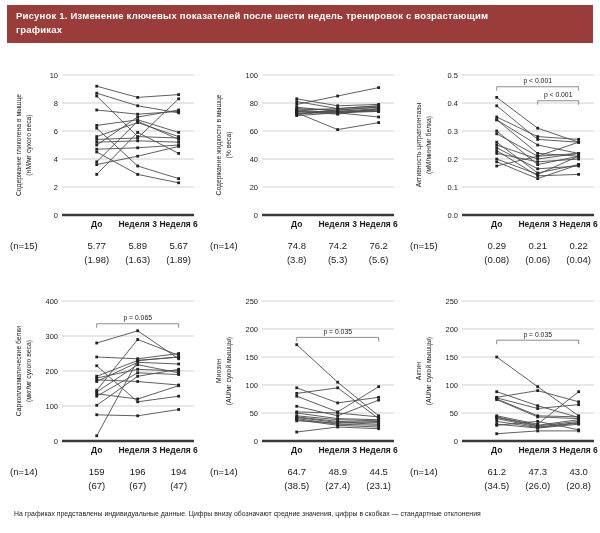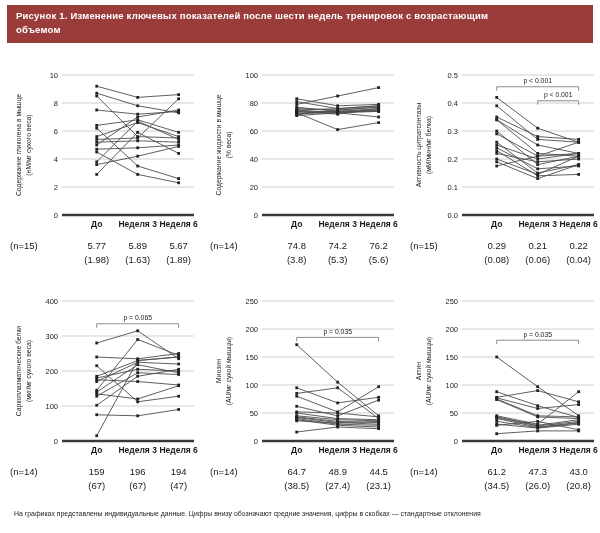--- a/index.html
+++ b/index.html
@@ -9,21 +9,21 @@
   .grid{display:grid;grid-template-columns:repeat(3,200px);margin-top:22px;row-gap:14px}
   .panel{width:200px;height:212px}
   svg text{font-family:"Liberation Sans","DejaVu Sans",sans-serif;fill:#1a1a1a}
   .footnote{font-size:6.9px;color:#222;margin:7px 10px 0 14px}
 </style>
 </head>
 <body>
 
 <div class="banner">
   <div>Рисунок 1. Изменение ключевых показателей после шести недель тренировок с возрастающим</div>
-  <div>объемом</div>
+  <div>графиках</div>
 </div>
 
 <div class="grid" id="grid">
     <div class="panel"><svg viewBox="0 0 200 212" width="200" height="212">
         <line x1="62" y1="150" x2="194" y2="150" stroke="#3a3a3a" stroke-width="2.6"></line>
         <text x="58" y="152.5" text-anchor="end" font-size="7.5" fill="#1a1a1a">0</text>
         <line x1="62" y1="122" x2="194" y2="122" stroke="#c9c9c9" stroke-width="0.9"></line>
         <text x="58" y="124.5" text-anchor="end" font-size="7.5" fill="#1a1a1a">2</text>
         <line x1="62" y1="94" x2="194" y2="94" stroke="#c9c9c9" stroke-width="0.9"></line>
         <text x="58" y="96.5" text-anchor="end" font-size="7.5" fill="#1a1a1a">4</text>

